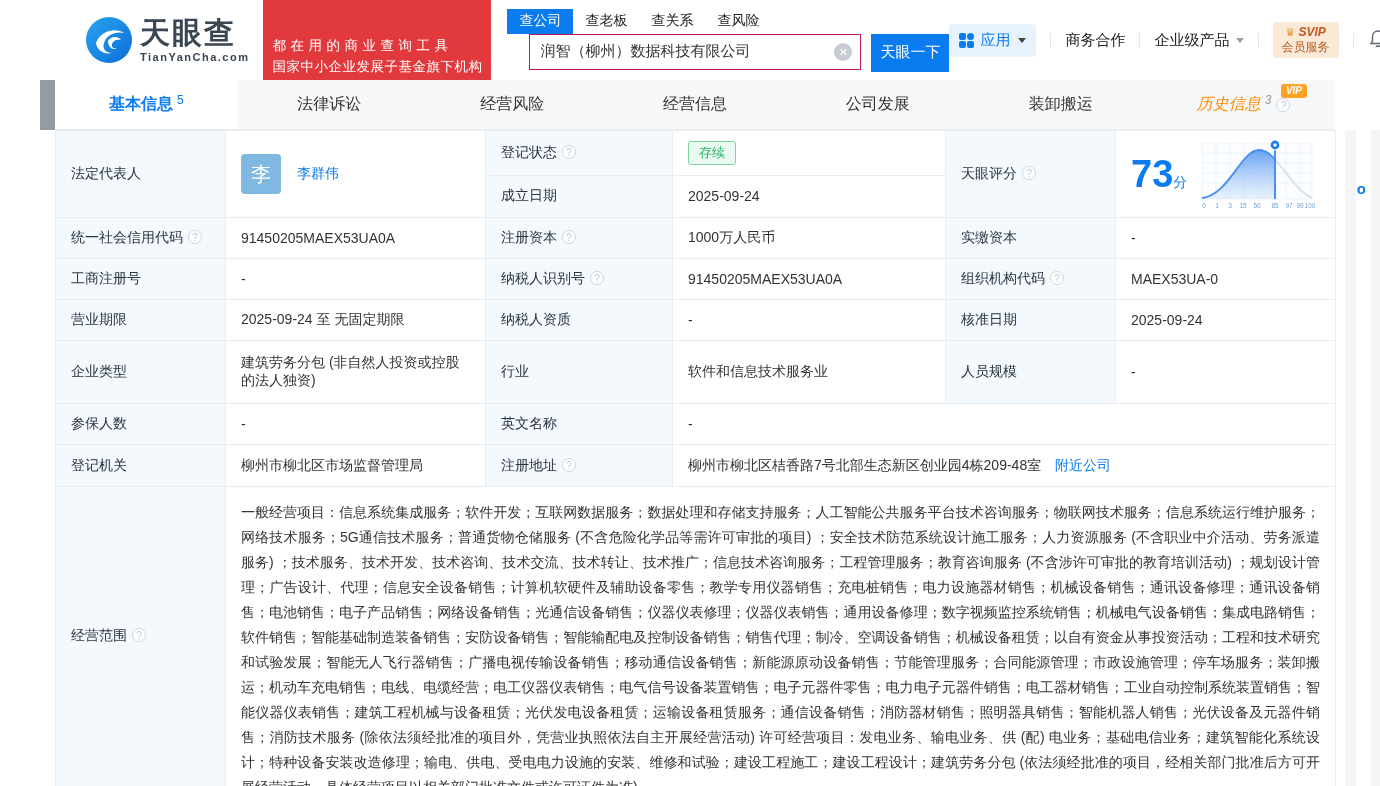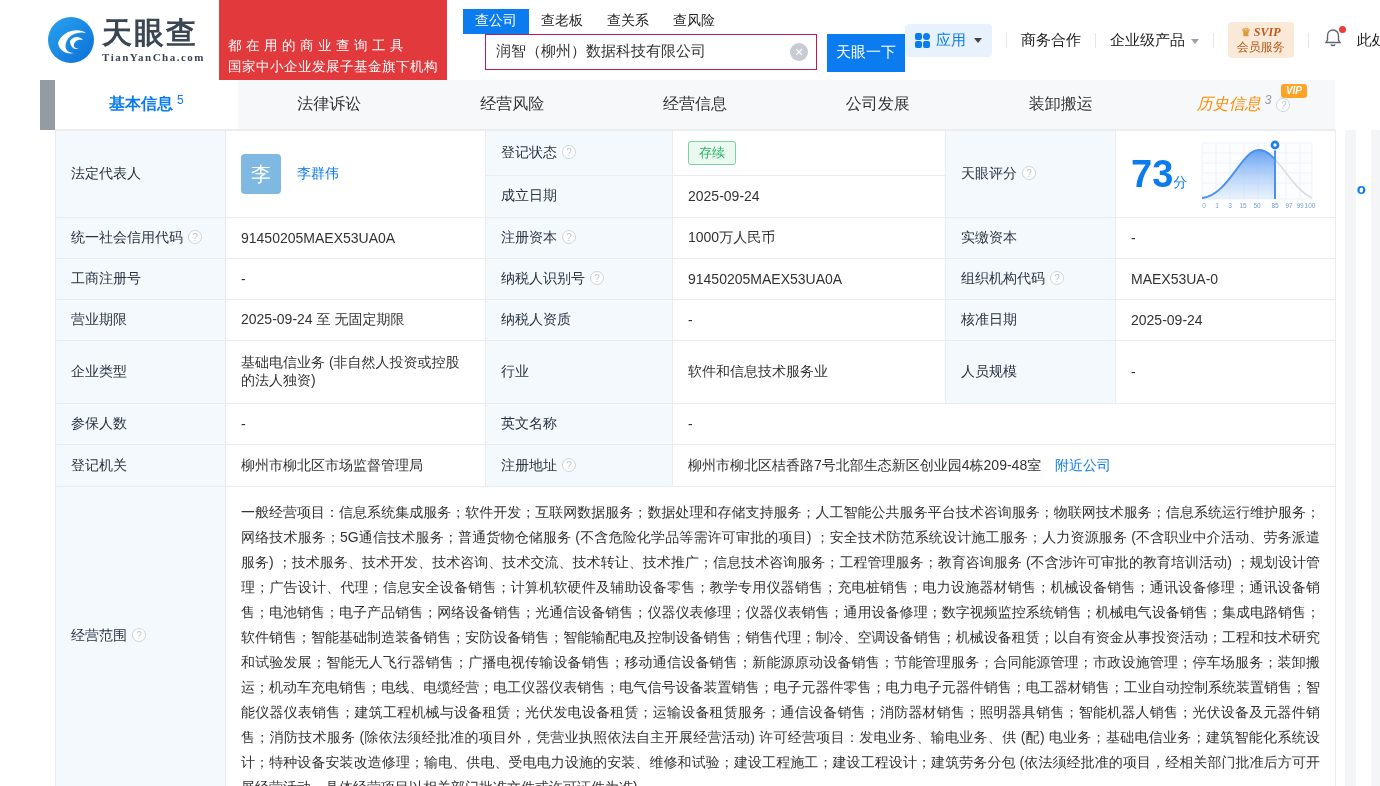--- a/index.html
+++ b/index.html
@@ -2,21 +2,21 @@
 <html><head>
 <meta charset="utf-8">
 <style>
   * { box-sizing: border-box; margin: 0; padding: 0; }
   html,body { width:1380px; height:786px; overflow:hidden; }
   body {
     font-family: "Liberation Sans", "DejaVu Sans", sans-serif;
     color:#333; background:#fff; position:relative; font-size:14px;
   }
   
-  .header { height:80px; display:flex; align-items:center; padding-left:48px; padding-right:22px; background:#fff;font-family:Liberation Serif, serif; }
+  .header { height:80px; display:flex; align-items:center; padding-left:86px; padding-right:22px; background:#fff; }
   .logo { display:flex; align-items:center; gap:8px; }
   .logo-icon { width:46px; height:46px; border-radius:50%; background:linear-gradient(135deg,#2aa3ef,#0b6fd8); position:relative; flex:0 0 auto; }
   .logo-icon svg { position:absolute; inset:0; }
   .logo-txt { display:flex; flex-direction:column; line-height:1; }
   .logo-cn { font-size:30px; font-weight:bold; color:#3b4654; letter-spacing:2px; }
   .logo-en { font-size:11px; color:#3b4654; font-weight:bold; letter-spacing:1.5px; margin-top:4px; }
   .promo { margin-left:14px; background:#e23a3c; color:#fff; padding:5px 9px; line-height:21px; font-size:13.5px; white-space:nowrap; }
   .promo .l1 { letter-spacing:4.5px;margin-top:31px; }
   .promo .l2 { letter-spacing:0.5px; }
   
@@ -279,21 +279,21 @@
   <tr style="height:41px;">
     <td class="lbl"><span>营业期限</span></td>
     <td><span>2025-09-24 至 无固定期限</span></td>
     <td class="lbl"><span>纳税人资质</span></td>
     <td><span>-</span></td>
     <td class="lbl"><span>核准日期</span></td>
     <td><span>2025-09-24</span></td>
   </tr>
   <tr style="height:63px;">
     <td class="lbl"><span>企业类型</span></td>
-    <td><span>基础电信业务 (非自然人投资或控股的法人独资)</span></td>
+    <td><span>建筑劳务分包 (非自然人投资或控股的法人独资)</span></td>
     <td class="lbl"><span>行业</span></td>
     <td><span>软件和信息技术服务业</span></td>
     <td class="lbl"><span>人员规模</span></td>
     <td><span>-</span></td>
   </tr>
   <tr style="height:41px;">
     <td class="lbl"><span>参保人数</span></td>
     <td><span>-</span></td>
     <td class="lbl"><span>英文名称</span></td>
     <td colspan="3"><span>-</span></td>

